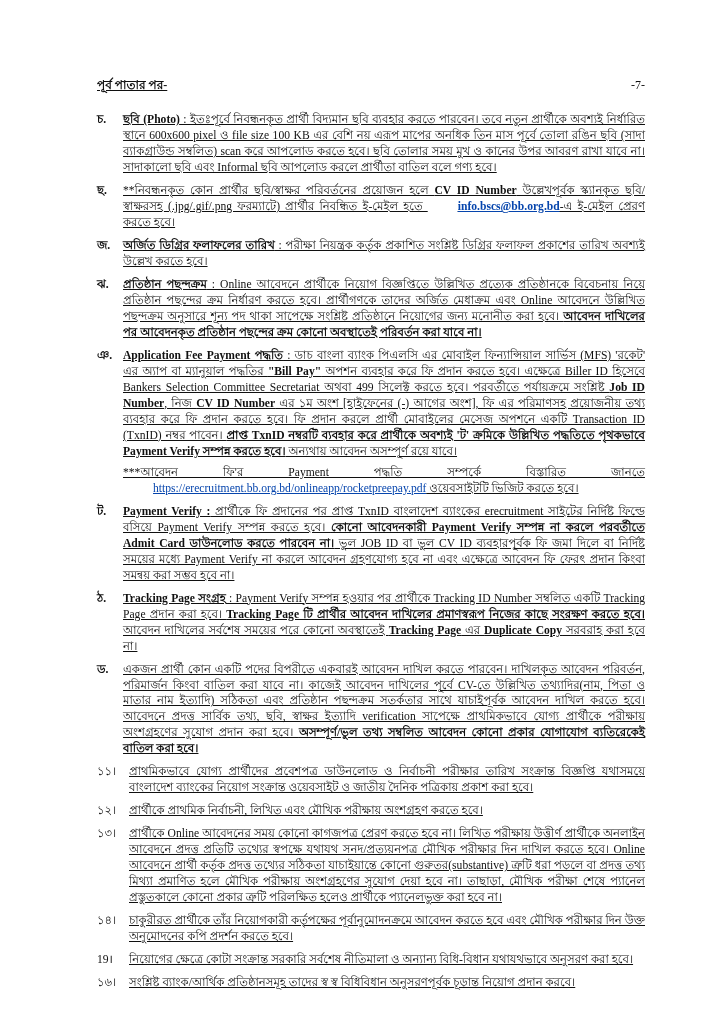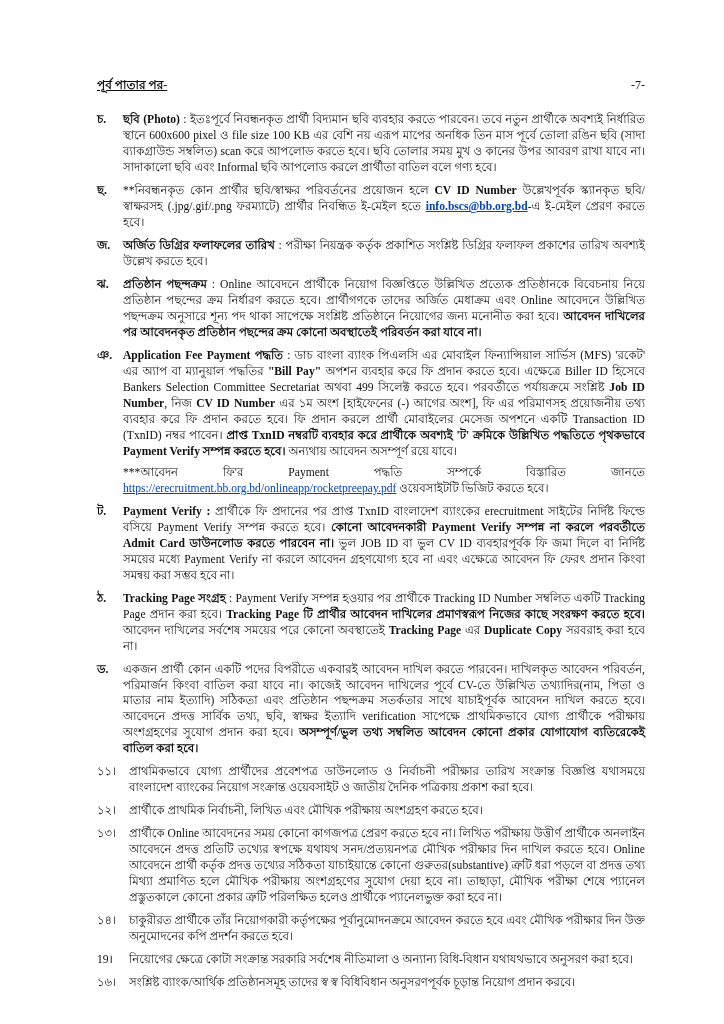--- a/index.html
+++ b/index.html
@@ -16,24 +16,24 @@
     font-size: 12px; margin-bottom: 16px;
   }
   .doc-header .hleft, .doc-header .hright { font-weight: bold; text-decoration: underline; }
   .doc-header .hcenter { font-weight: normal; }
   .items { display: block; }
   .item { display: flex; margin-bottom: 7px; font-size: 11.6px; line-height: 1.38; }
   .item .marker { flex: 0 0 26px; }
   .item.letter .marker { font-weight: bold; }
   .item.number .marker { flex: 0 0 32px; font-weight: normal; }
   .item .body { flex: 1; text-align: justify; }
-  .para { text-align: justify; }
+  .para { text-align: justify; text-decoration: underline; }
   .para + .para { margin-top: 5px; }
   .bold { font-weight: bold; }
-  .link { color: var(--link); text-decoration: underline; cursor: pointer; }
+  .link { color: var(--link); text-decoration: underline; cursor: pointer; margin-left: 30px; }
   .link.bold { font-weight: bold; }
 </style>
 </head>
 <body>
 
 <div class="page">
 
   <div class="doc-header">
     <span class="hleft">পূর্ব পাতার পর-</span>
     <span class="hcenter">-7-</span>

